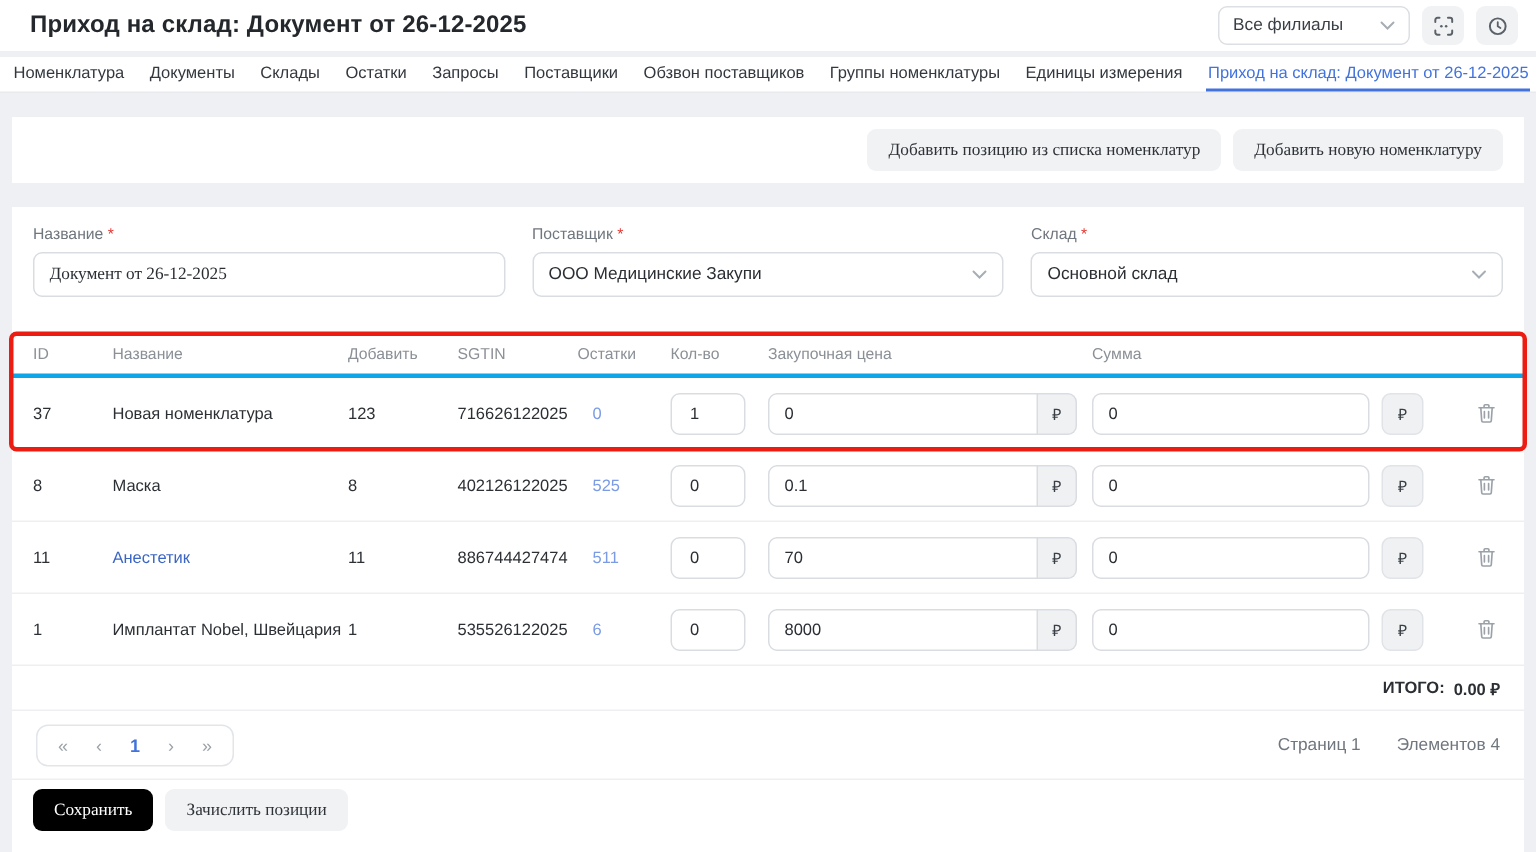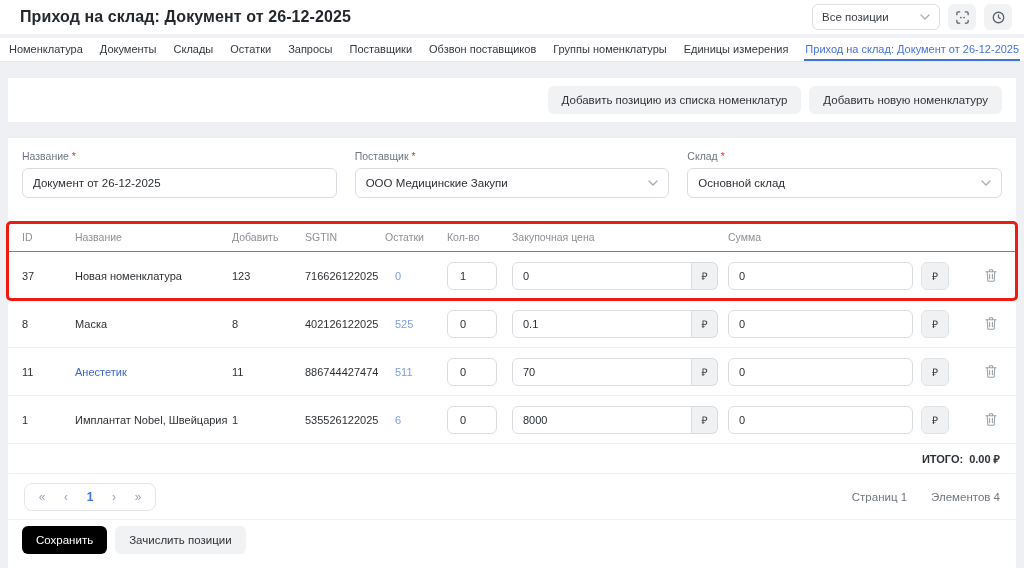--- a/index.html
+++ b/index.html
@@ -17,38 +17,38 @@
   
   .tabs { height:24px; background:#fff; border-bottom:1px solid #e8eaed; display:flex; align-items:stretch; gap:15px; padding:0 0 0 8px; }
   .tab { font-size:11px; font-weight:500; color:#33383e; display:flex; align-items:center; cursor:pointer; white-space:nowrap; border-bottom:2px solid transparent; padding:0 1px; }
   .tab.active { color:#4273dc; border-bottom-color:#4273dc; }
 
   .gap { height:16px; }
 
   
   .band { background:#fff; margin:0 8px; }
   .toolbar { height:44px; display:flex; align-items:center; justify-content:flex-end; gap:8px; padding:0 14px; }
-  .btn { height:28px; border:none; border-radius:6px; padding:4px 14px; font-family:Liberation Sans, sans-serif; font-size:11.5px; color:#2f3338; background:#f1f2f4; cursor:pointer; white-space:nowrap; }
+  .btn { height:28px; border:none; border-radius:6px; padding:4px 14px; font-family:Liberation Serif, serif; font-size:11.5px; color:#2f3338; background:#f1f2f4; cursor:pointer; white-space:nowrap; }
   .btn.primary { background:#000000; color:#fff; }
 
   
   .main-panel { height:460px; }
 
   .form-row { height:84px; display:flex; gap:18px; padding:12px 14px 0; }
   .field { flex:1; min-width:0; }
   .flabel { font-size:10.5px; color:#70767e; margin-bottom:6px; }
   .flabel .req { color:#e3342f; font-weight:400; }
   .control, .text-input { width:100%; height:30px; border:1px solid #d9dde2; border-radius:6px; background:#fff; font-size:11.5px; color:#2b2f34; padding:0 10px; }
-  .text-input { font-family:Liberation Sans, sans-serif; outline:none; }
+  .text-input { font-family:Liberation Serif, serif; outline:none; }
   .control { display:flex; align-items:center; justify-content:space-between; cursor:pointer; }
   .control .ph { color:#585f67; }
 
   
   .grid { display:grid; grid-template-columns:53px 157px 73px 80px 62px 65px 216px 1fr 36px; align-items:center; padding:0 14px; }
-  .thead { height:30px; border-top:1px solid #edeff2; border-bottom:1px solid #0ea5e9; }
+  .thead { height:30px; border-top:1px solid #edeff2; border-bottom:3px solid #0ea5e9; }
   .th { font-size:10.5px; color:#8b9097; white-space:nowrap; }
   .trow { height:48px; border-bottom:1px solid #edeff2; font-size:11px; color:#2c3034; }
   .cell-name.link { color:#3c66c4; }
   .stock-link { color:#7b9ce4; cursor:pointer; padding-left:10px; }
   .th.c4 { padding-left:0; }
   .qty-input { width:50px; height:28px; border:1px solid #d9dde2; border-radius:6px; padding:0 0 0 12px; font-size:11px; font-family:"Liberation Sans",sans-serif; color:#2b2f34; outline:none; }
   .price-group { display:flex; align-items:stretch; width:206px; height:28px; }
   .price-group input { flex:1; border:1px solid #d9dde2; border-radius:6px 0 0 6px; padding:0 10px; font-size:11px; font-family:"Liberation Sans",sans-serif; color:#2b2f34; outline:none; min-width:0; }
   .rub-suffix { width:26px; background:#f0f1f3; border:1px solid #d9dde2; border-left:none; border-radius:0 6px 6px 0; display:flex; align-items:center; justify-content:center; font-size:10.5px; color:#3a3f45; }
   .sum-wrap { display:flex; align-items:center; gap:8px; }
@@ -71,21 +71,21 @@
 </style>
 </head>
 <body>
 
 <div class="page">
 
   <header class="app-header">
     <h1 class="page-title">Приход на склад: Документ от 26-12-2025</h1>
     <div class="header-right">
       <div class="branch-select">
-        <span>Все позиции</span>
+        <span>Все филиалы</span>
         <svg width="10" height="6" viewBox="0 0 10 6">
             <path d="M1 1l4 4 4-4" stroke="#a7adb5" fill="none" stroke-width="1.3" stroke-linecap="round"></path>
           </svg>
       </div>
       <button class="icon-btn">
         <svg width="15" height="15" viewBox="0 0 16 16">
             <path d="M2 5V3.5C2 2.7 2.7 2 3.5 2H5M11 2h1.5C13.3 2 14 2.7 14 3.5V5M14 11v1.5c0 .8-.7 1.5-1.5 1.5H11M5 14H3.5C2.7 14 2 13.3 2 12.5V11" stroke="#5b6168" fill="none" stroke-width="1.4" stroke-linecap="round"></path>
             <circle cx="6.3" cy="8" r=".9" fill="#5b6168"></circle>
             <circle cx="9.7" cy="8" r=".9" fill="#5b6168"></circle>
           </svg>

